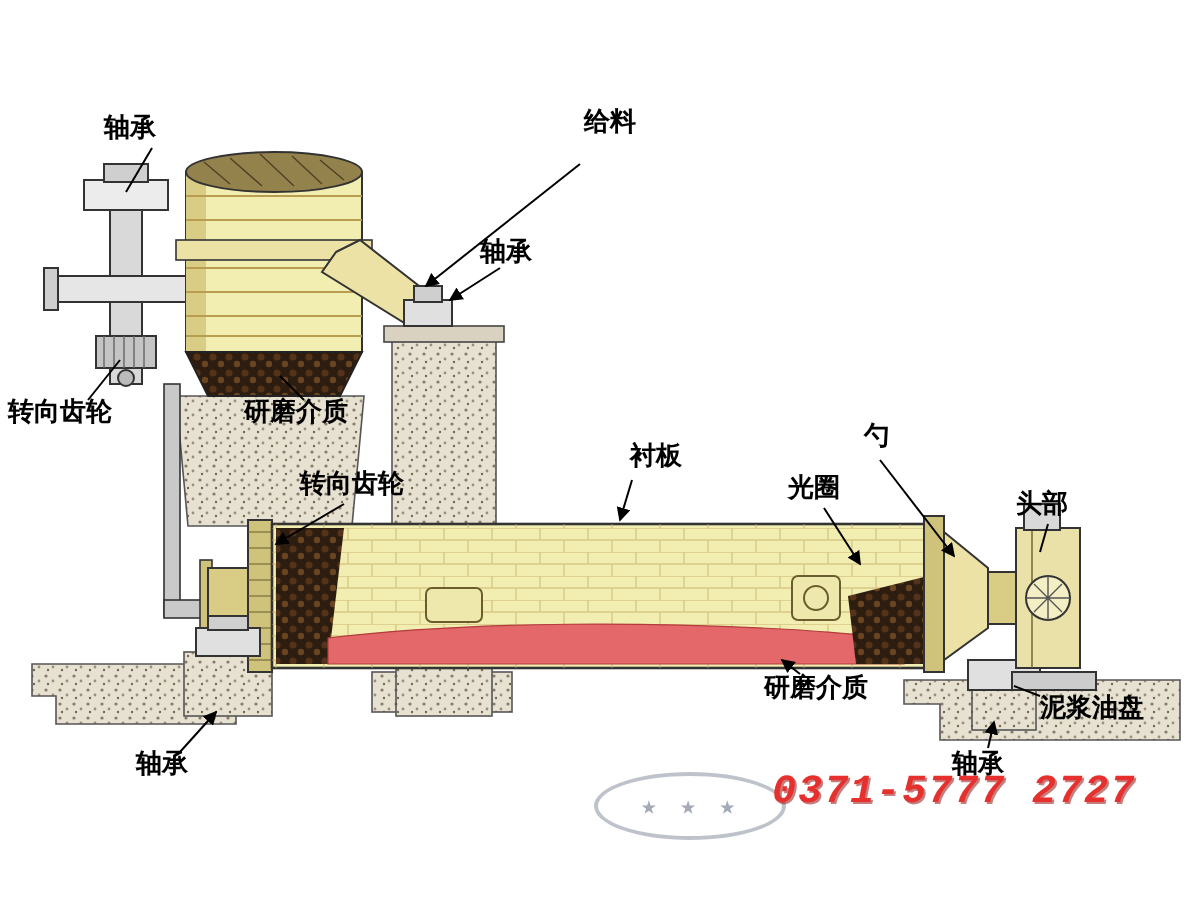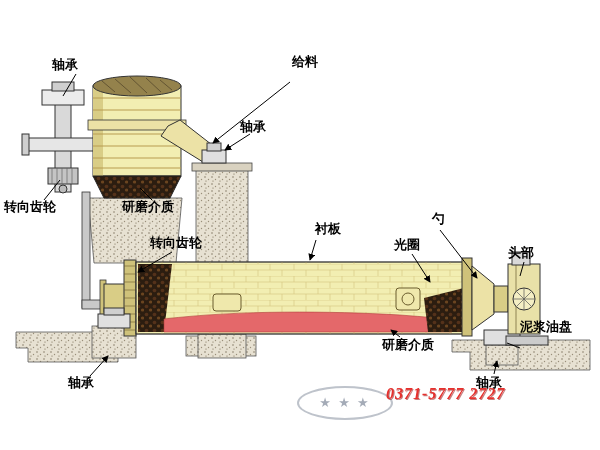--- a/index.html
+++ b/index.html
@@ -1,20 +1,20 @@
 <!DOCTYPE html>
 <html><head>
 <meta charset="utf-8">
 <style>
   html,body{margin:0;padding:0;background:#fff;}
   .canvas{position:relative;width:600px;height:450px;background:#ffffff;overflow:hidden;
-          font-family:Liberation Serif, serif;}
+          font-family:Liberation Mono, monospace;}
   .canvas svg{position:absolute;left:0;top:0;}
   .lbl{position:absolute;font-size:13px;font-weight:bold;color:#000;white-space:nowrap;line-height:1.1;}
-  .phone{position:absolute;left:386px;top:385px;font-size:16px;font-weight:800;font-style:italic;
+  .phone{position:absolute;left:386px;top:385px;font-size:20px;font-weight:800;font-style:italic;
          color:#e6302d;letter-spacing:1px;text-shadow:1px 1px 0 rgba(150,20,20,.55);}
   .watermark{position:absolute;left:297px;top:386px;width:92px;height:30px;border:2px solid rgba(125,136,152,.5);
              border-radius:50%;display:flex;align-items:center;justify-content:center;
              color:rgba(125,136,152,.7);font-size:13px;letter-spacing:2px;}
 </style>
 </head>
 <body>
 
 <div class="canvas">
 
@@ -137,21 +137,21 @@
   <div class="lbl" style="left:52px;top:58px">轴承</div>
   <div class="lbl" style="left:292px;top:55px">给料</div>
   <div class="lbl" style="left:240px;top:120px">轴承</div>
   <div class="lbl" style="left:4px;top:200px">转向齿轮</div>
   <div class="lbl" style="left:122px;top:200px">研磨介质</div>
   <div class="lbl" style="left:150px;top:236px">转向齿轮</div>
   <div class="lbl" style="left:315px;top:222px">衬板</div>
   <div class="lbl" style="left:394px;top:238px">光圈</div>
   <div class="lbl" style="left:432px;top:212px">勺</div>
   <div class="lbl" style="left:508px;top:246px">头部</div>
-  <div class="lbl" style="left:520px;top:320px">泥浆油盘</div>
+  <div class="lbl" style="left:520px;top:348px">泥浆油盘</div>
   <div class="lbl" style="left:382px;top:338px">研磨介质</div>
   <div class="lbl" style="left:68px;top:376px">轴承</div>
   <div class="lbl" style="left:476px;top:376px">轴承</div>
 
   <div class="watermark">
     <span>★ ★ ★</span>
   </div>
   <div class="phone">0371-5777 2727</div>
 
 </div>

